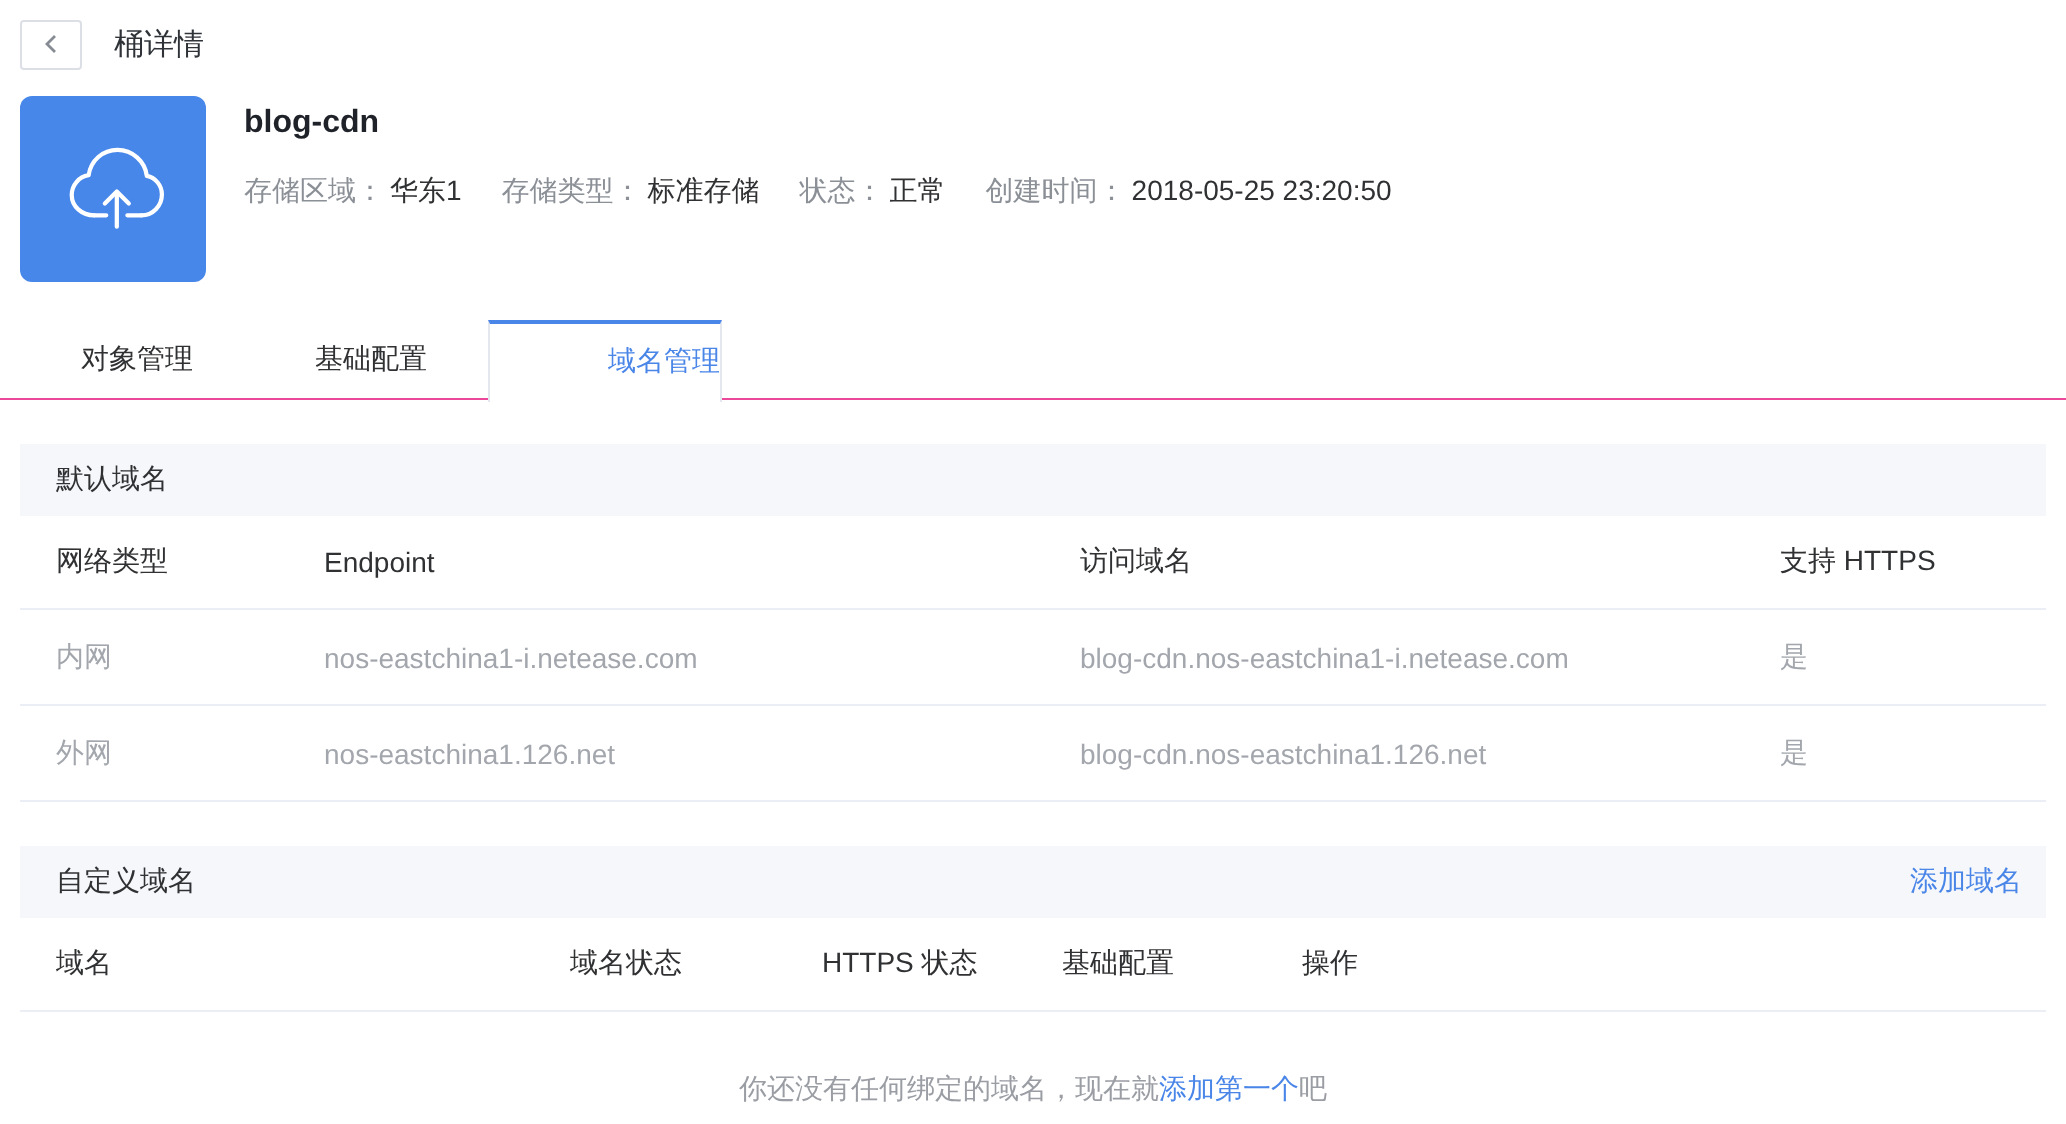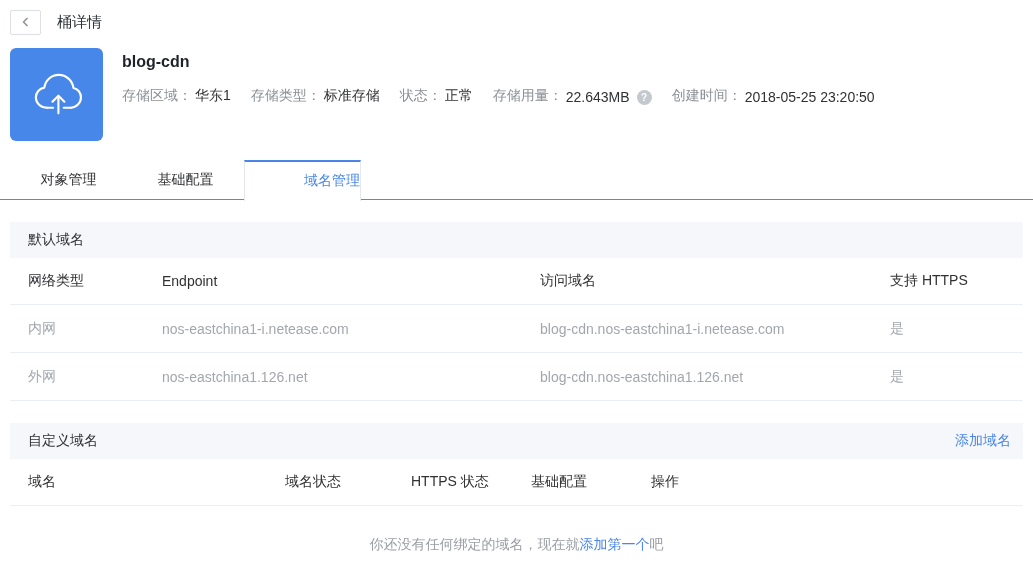--- a/index.html
+++ b/index.html
@@ -19,21 +19,21 @@
 
   
   .bucket-header { position:relative; margin:4px 10px 0 10px; height:93px; }
   .bucket-icon {
     position:absolute; left:0; top:0; width:93px; height:93px; border-radius:6px;
     background:#4787ea; display:flex; align-items:center; justify-content:center;
   }
   .bucket-main { margin-left:112px; padding-top:5px; }
   .bucket-name { font-size:16px; font-weight:bold; color:#1f2329; }
   .bucket-info { margin-top:16px; display:flex; align-items:center; flex-wrap:nowrap; }
-  .info-item { margin-right:20px; display:flex; align-items:flex-end; white-space:nowrap; }
+  .info-item { margin-right:20px; display:flex; align-items:flex-start; white-space:nowrap; }
   .info-label { color:#8b8f96; }
   .info-value { color:#303133; margin-left:3px; }
   .help-icon {
     display:inline-block; width:15px; height:15px; margin-left:7px; border-radius:50%;
     background:#c4c8cf; color:#fff; font-size:10px; line-height:15px; text-align:center;
     font-weight:bold; cursor:pointer;
   }
 
   
   .tab-bar { margin-top:19px; display:flex; border-bottom:1px solid #ec4899; padding-left:10px; height:40px; }
@@ -103,25 +103,20 @@
         </span>
         <span class="info-item">
           <span class="info-label">存储类型：</span>
           <span class="info-value">标准存储</span>
         </span>
         <span class="info-item">
           <span class="info-label">状态：</span>
           <span class="info-value">正常</span>
         </span>
         <span class="info-item">
-          <span class="info-label">存储用量：</span>
-          <span class="info-value">22.643MB</span>
-          <span class="help-icon">?</span>
-        </span>
-        <span class="info-item">
           <span class="info-label">创建时间：</span>
           <span class="info-value">2018-05-25 23:20:50</span>
         </span>
       </div>
   </div>
 </div>
 
 <div class="tab-bar">
     <div class="tab">对象管理</div>
     <div class="tab">基础配置</div>

